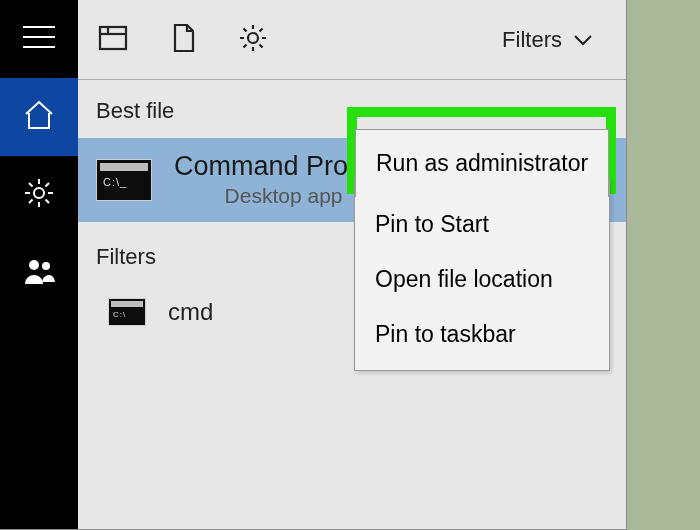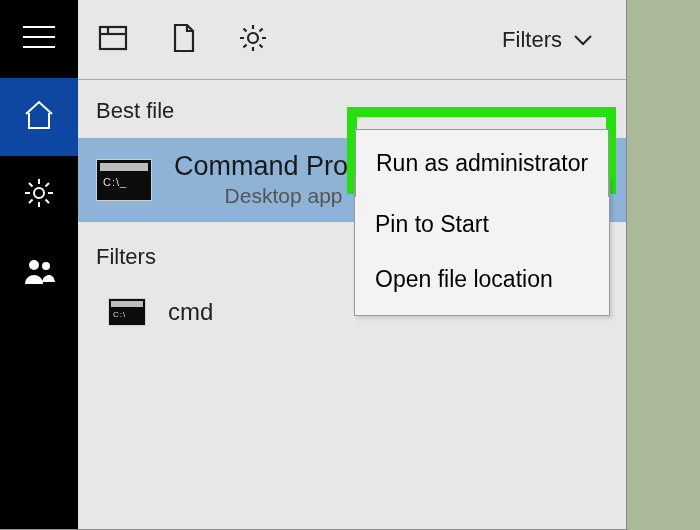--- a/index.html
+++ b/index.html
@@ -281,17 +281,18 @@
         </div>
         <span>cmd</span>
       </div>
 
       <div class="highlight-box" style="left:269px; top:27px; width:269px; height:87px;"></div>
 
       <div class="context-menu" style="left:276px; top:98px;">
         <div class="context-menu-item" style="margin-top:-58px; background:#f3f3f3; border:1px solid #9a9a9a; border-bottom:none; padding:20px 20px;">Run as administrator</div>
         <div class="context-menu-item">Pin to Start</div>
         <div class="context-menu-item">Open file location</div>
+        <div class="context-menu-item">Pin to taskbar</div>
       </div>
 
     </div>
   </div>
 </div>
 
 </body></html>

